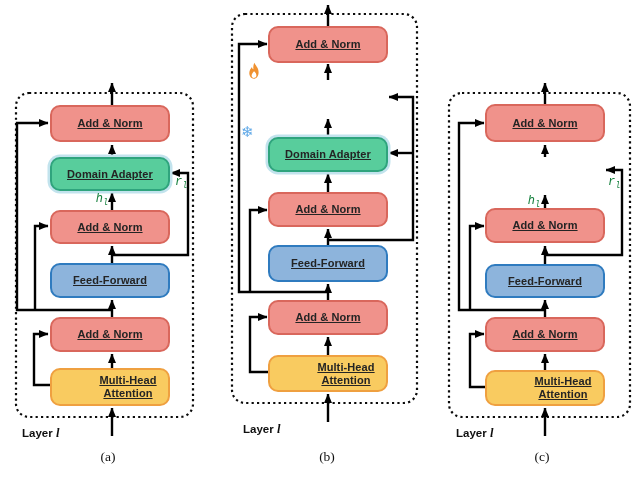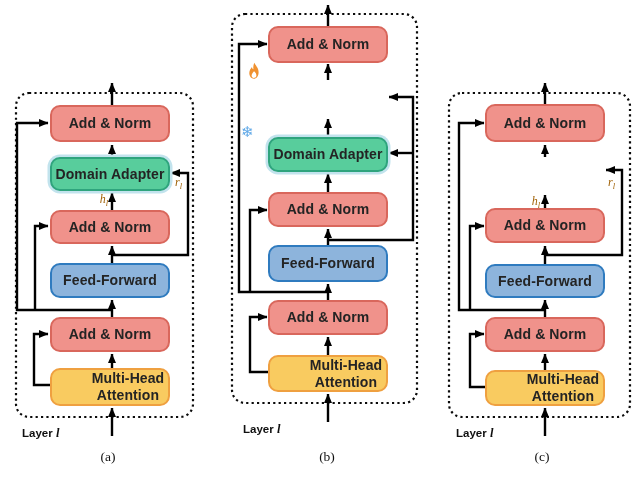--- a/index.html
+++ b/index.html
@@ -1,28 +1,28 @@
 <!DOCTYPE html>
 <html><head>
 <meta charset="utf-8">
 <style>
   html,body{margin:0;padding:0;background:#ffffff;}
   #stage{position:relative;width:640px;height:481px;background:#ffffff;overflow:hidden;
          font-family:"Liberation Sans",sans-serif;}
   #wires{position:absolute;left:0;top:0;width:640px;height:481px;}
   .box{position:absolute;box-sizing:border-box;border-radius:10px;border:2.5px solid;
        display:flex;flex-direction:column;align-items:center;justify-content:center;
-       text-align:center;font-weight:bold;font-size:14px;line-height:1.18;color:#242424;
-       letter-spacing:0.1px;}
+       text-align:center;font-weight:bold;font-size:11px;line-height:1.18;color:#242424;
+       letter-spacing:0.1px;text-decoration:underline;}
   .an  {background:#F0928B;border-color:#D9675C;}
   .ad  {background:#58CD9C;border-color:#2FA47D;box-shadow:0 0 0 2.5px #C2E3ED;}
   .ff  {background:#8DB4DC;border-color:#2F7BBF;}
   .mha {background:#F9CB60;border-color:#EFA040;padding-left:36px;}
-  .mathvar{position:absolute;font-family:Liberation Serif, serif;font-style:italic;
-           font-size:12px;color:#a16207;}
+  .mathvar{position:absolute;font-family:Liberation Mono, monospace;font-style:italic;
+           font-size:12px;color:#15803d;}
   .mathvar sub{font-size:8.5px;font-style:italic;}
   .layer-label{position:absolute;font-weight:bold;font-size:11.5px;color:#101010;}
   .layer-label i{font-family:"Liberation Serif",serif;font-size:12.5px;font-weight:bold;}
   .caption{position:absolute;width:32px;text-align:center;
            font-family:"Liberation Serif",serif;font-size:13.5px;color:#101010;}
   .snow{position:absolute;font-size:15px;color:#61A9E7;line-height:1;}
   .flame{position:absolute;}
 </style>
 </head>
 <body>

